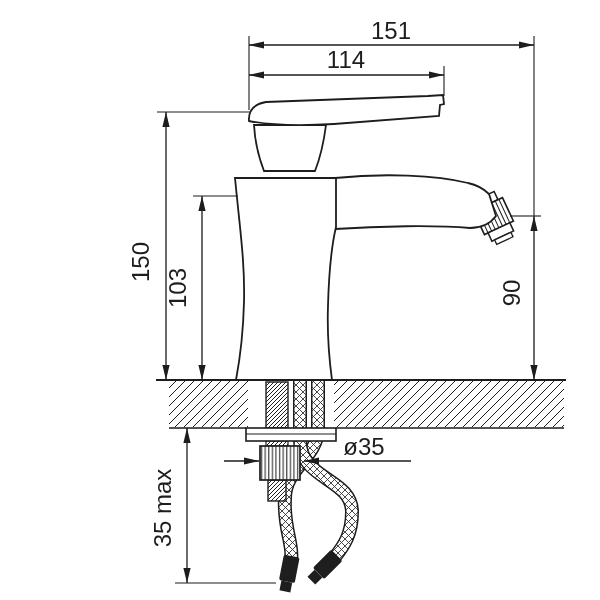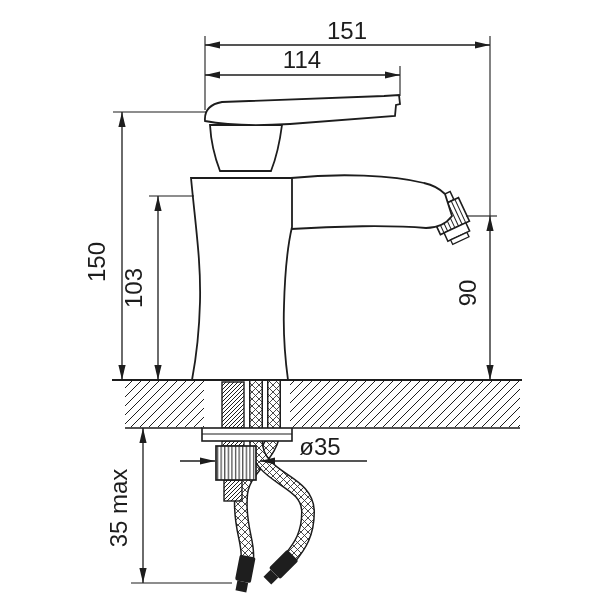--- a/index.html
+++ b/index.html
@@ -1,17 +1,17 @@
 <!DOCTYPE html>
 <html><head>
 <meta charset="utf-8">
 <style>
   html,body{margin:0;padding:0;background:#ffffff;}
   body{width:600px;height:600px;overflow:hidden;}
-  .stage{width:544px;height:600px;background:#fff;}
+  .stage{width:544px;height:600px;background:#fff;padding-left:44px;}
   svg{display:block;}
   svg text{
     font-family:"Liberation Sans","DejaVu Sans",sans-serif;
     font-size:24px;
     fill:#1d1d1d;
   }
 </style>
 </head>
 <body>
 

